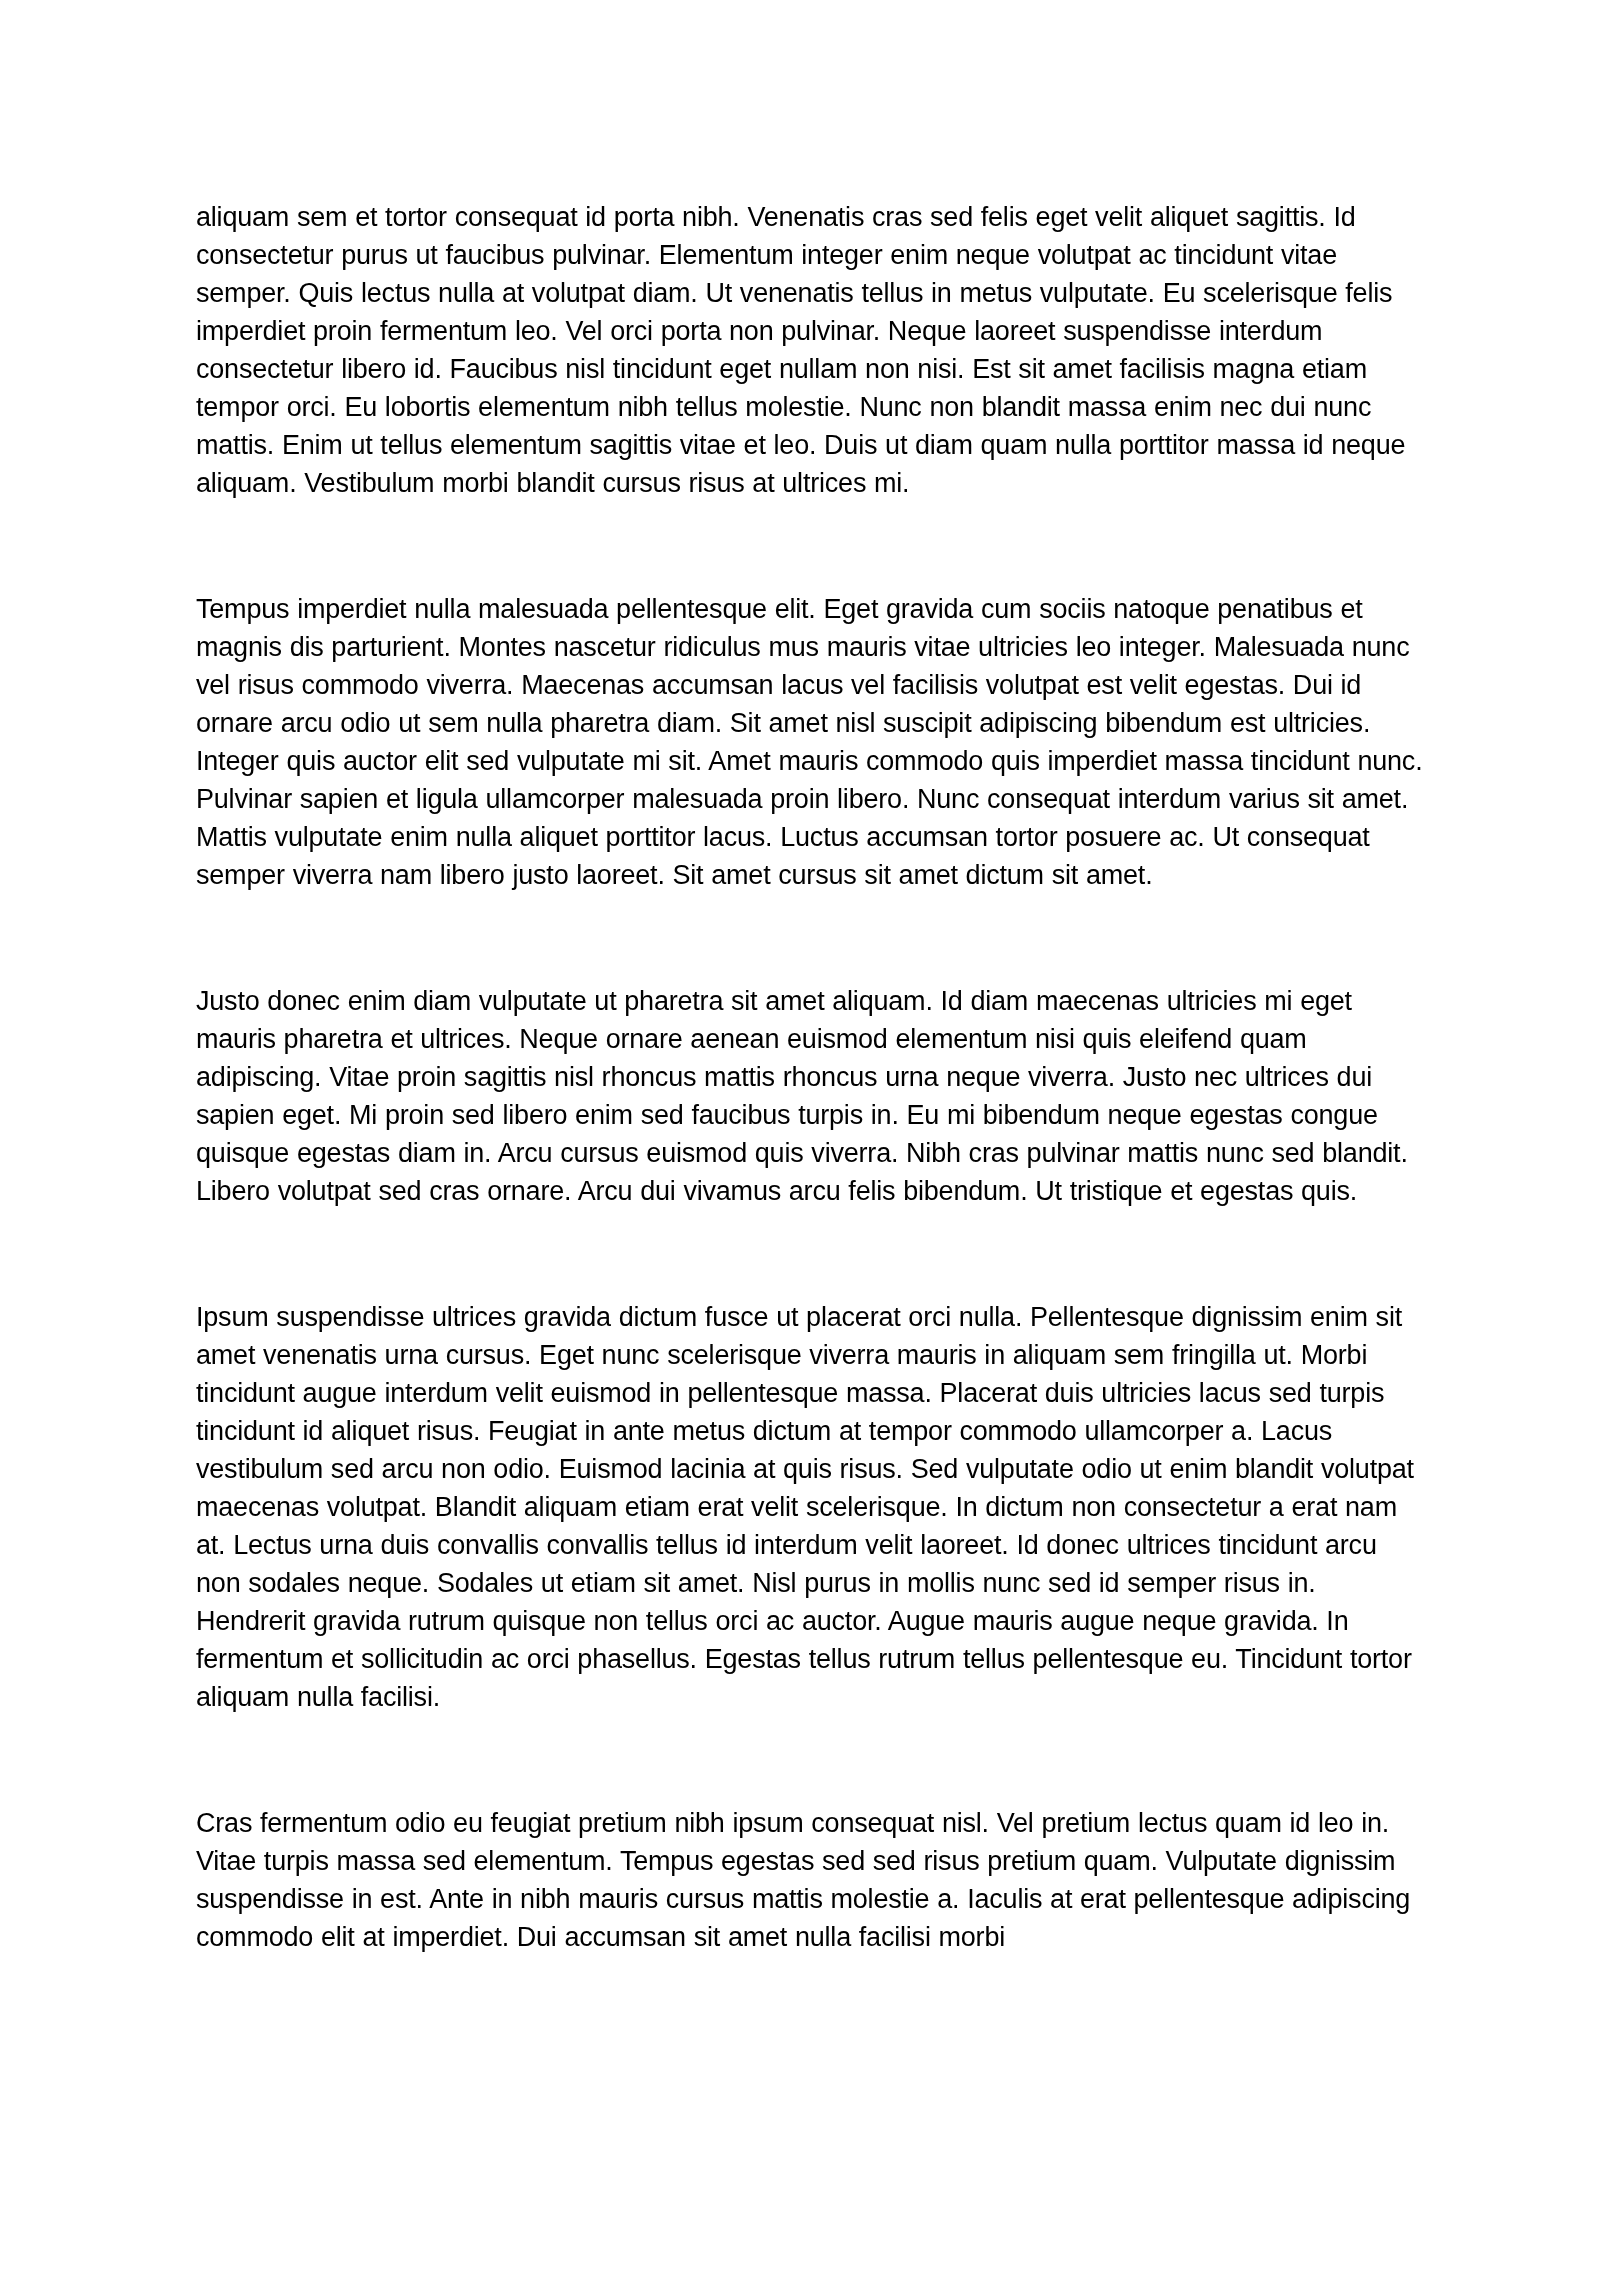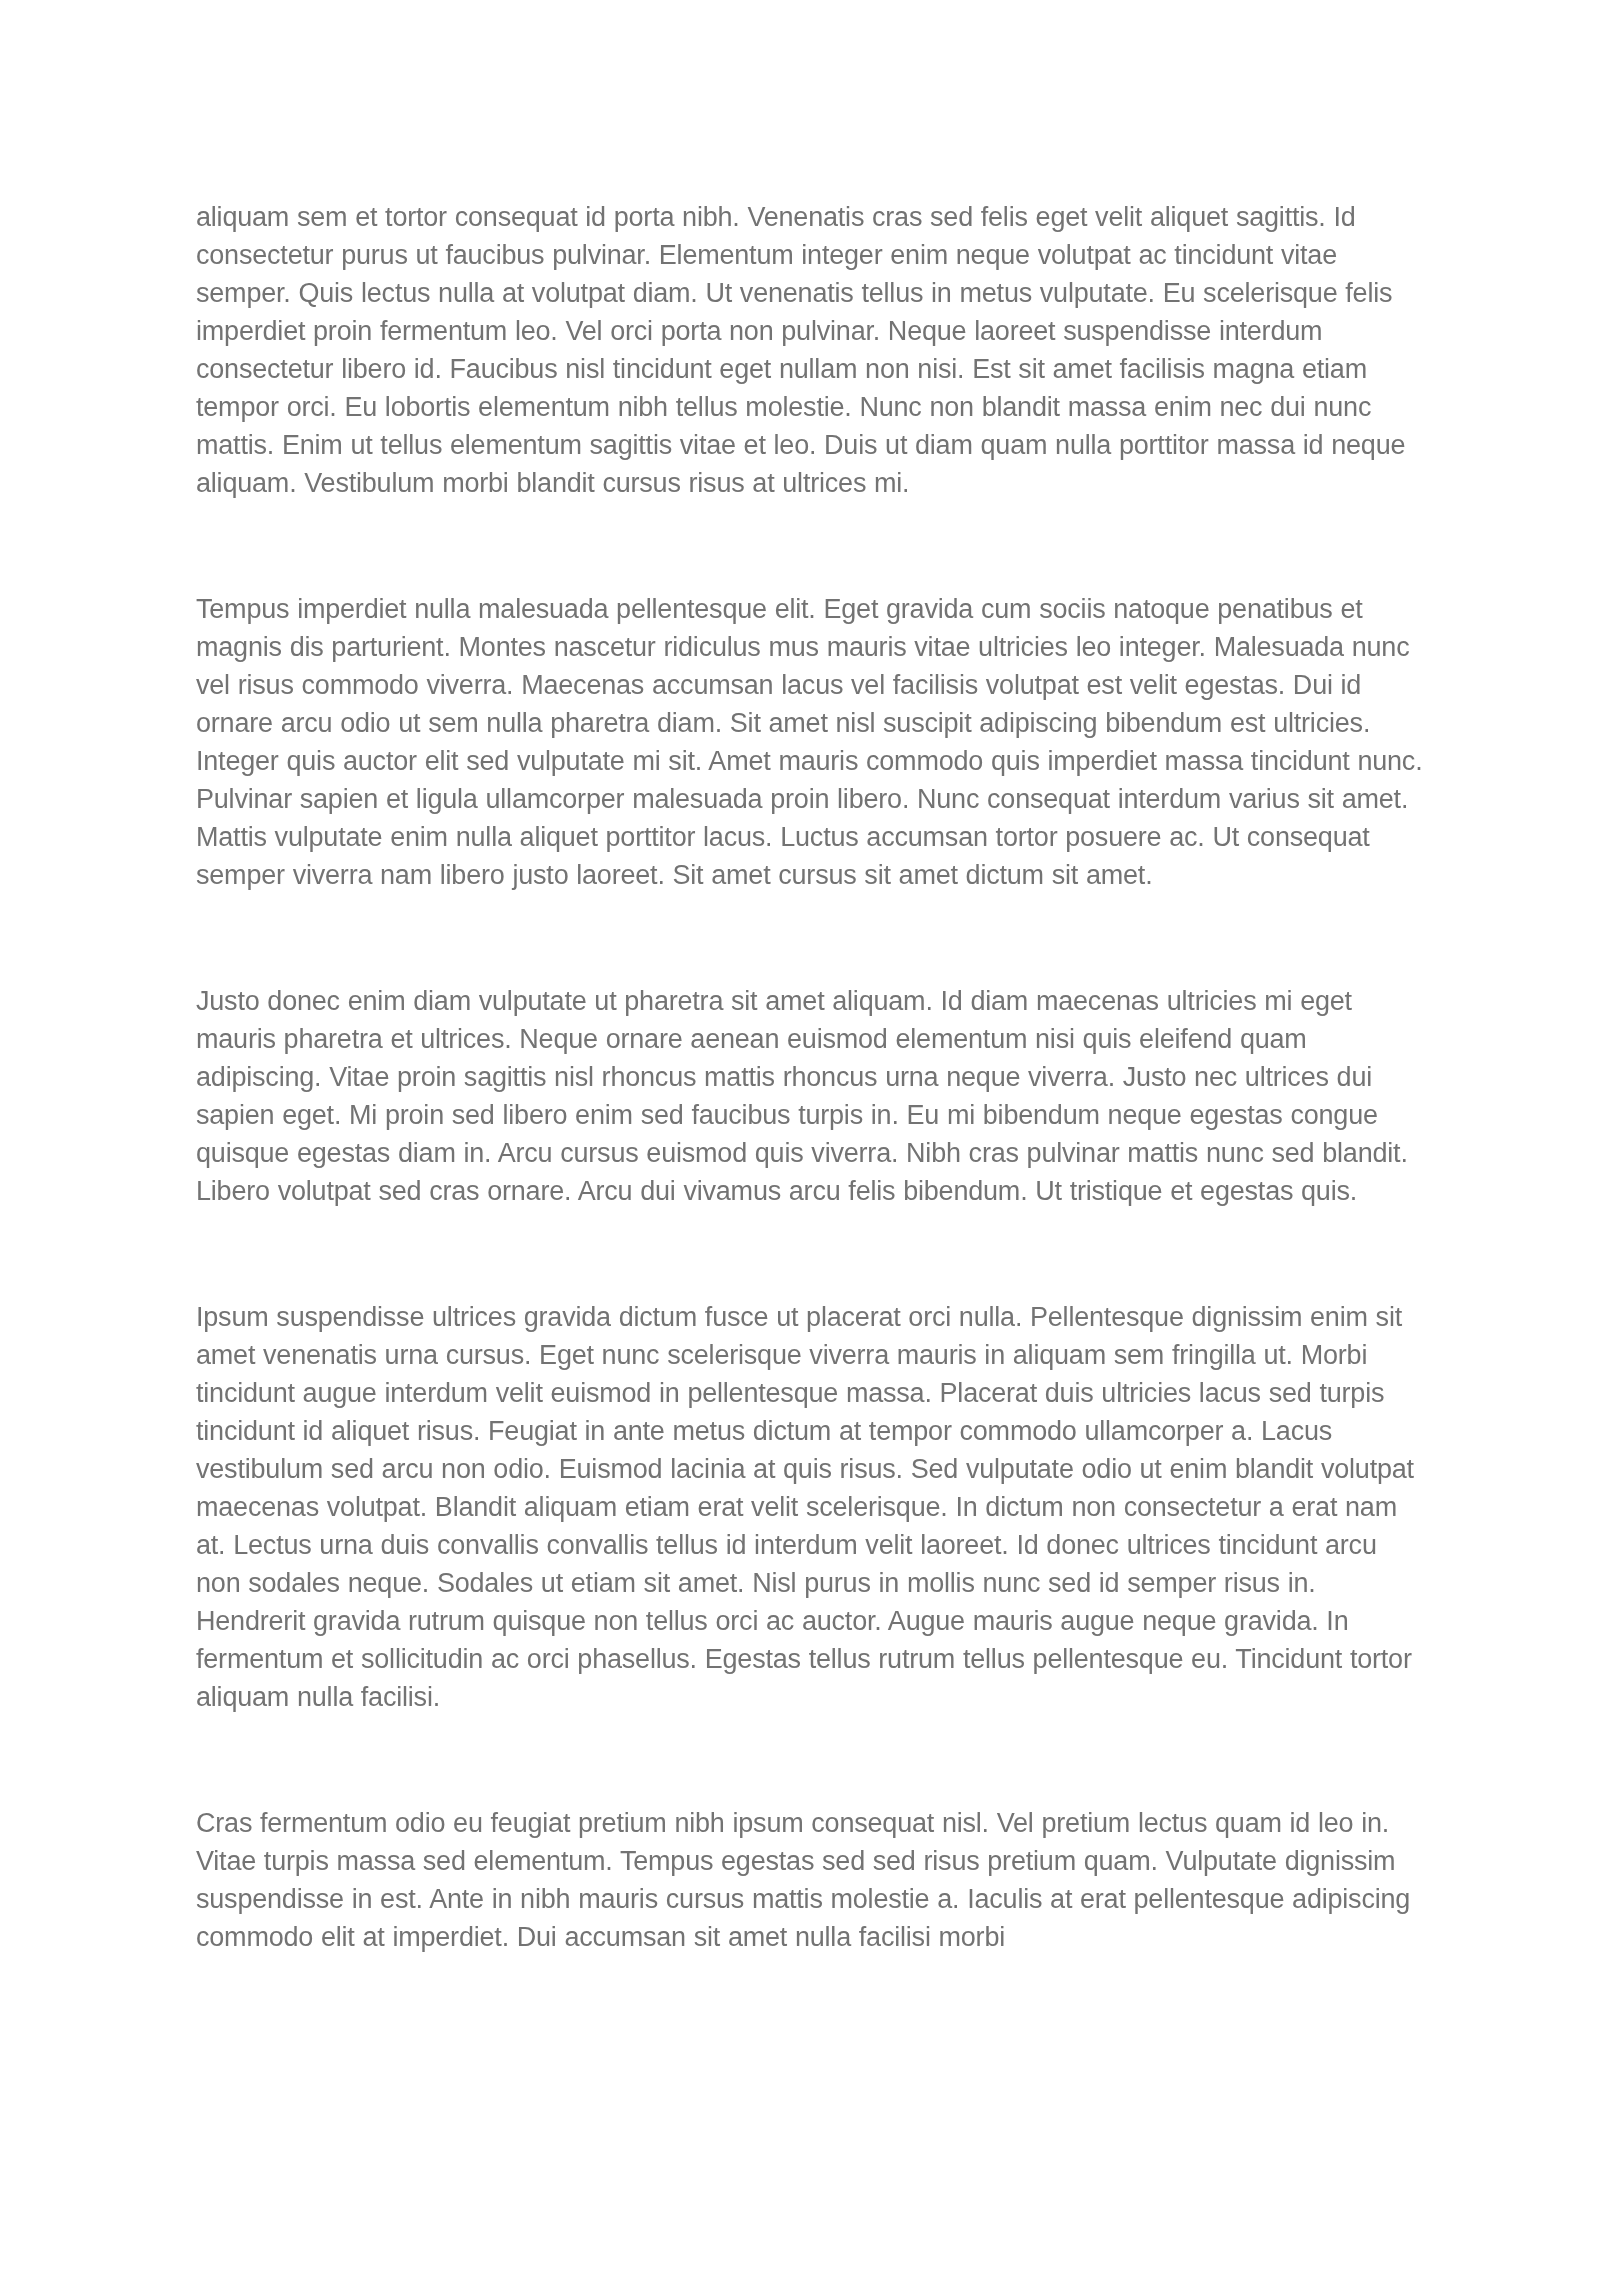--- a/index.html
+++ b/index.html
@@ -19,21 +19,21 @@
     height: 2293px;
     background: #ffffff;
     padding: 198px 196px 0 196px;
   }
   .para {
     margin: 0 0 88px 0;
     font-size: 27px;
     line-height: 38px;
     letter-spacing: -0.2px;
     word-spacing: 0.5px;
-    color: #737373;
+    color: #000000;
     text-align: left;
   }
 </style>
 </head>
 <body style="background: rgb(255, 255, 255);">
 
 <main class="page">
   <div id="paragraphs" style="color: rgb(26, 26, 26);">
       <p class="para">aliquam sem et tortor consequat id porta nibh. Venenatis cras sed felis eget velit aliquet sagittis. Id consectetur purus ut faucibus pulvinar. Elementum integer enim neque volutpat ac tincidunt vitae semper. Quis lectus nulla at volutpat diam. Ut venenatis tellus in metus vulputate. Eu scelerisque felis imperdiet proin fermentum leo. Vel orci porta non pulvinar. Neque laoreet suspendisse interdum consectetur libero id. Faucibus nisl tincidunt eget nullam non nisi. Est sit amet facilisis magna etiam tempor orci. Eu lobortis elementum nibh tellus molestie. Nunc non blandit massa enim nec dui nunc mattis. Enim ut tellus elementum sagittis vitae et leo. Duis ut diam quam nulla porttitor massa id neque aliquam. Vestibulum morbi blandit cursus risus at ultrices mi.</p>
       <p class="para">Tempus imperdiet nulla malesuada pellentesque elit. Eget gravida cum sociis natoque penatibus et magnis dis parturient. Montes nascetur ridiculus mus mauris vitae ultricies leo integer. Malesuada nunc vel risus commodo viverra. Maecenas accumsan lacus vel facilisis volutpat est velit egestas. Dui id ornare arcu odio ut sem nulla pharetra diam. Sit amet nisl suscipit adipiscing bibendum est ultricies. Integer quis auctor elit sed vulputate mi sit. Amet mauris commodo quis imperdiet massa tincidunt nunc. Pulvinar sapien et ligula ullamcorper malesuada proin libero. Nunc consequat interdum varius sit amet. Mattis vulputate enim nulla aliquet porttitor lacus. Luctus accumsan tortor posuere ac. Ut consequat semper viverra nam libero justo laoreet. Sit amet cursus sit amet dictum sit amet.</p>

